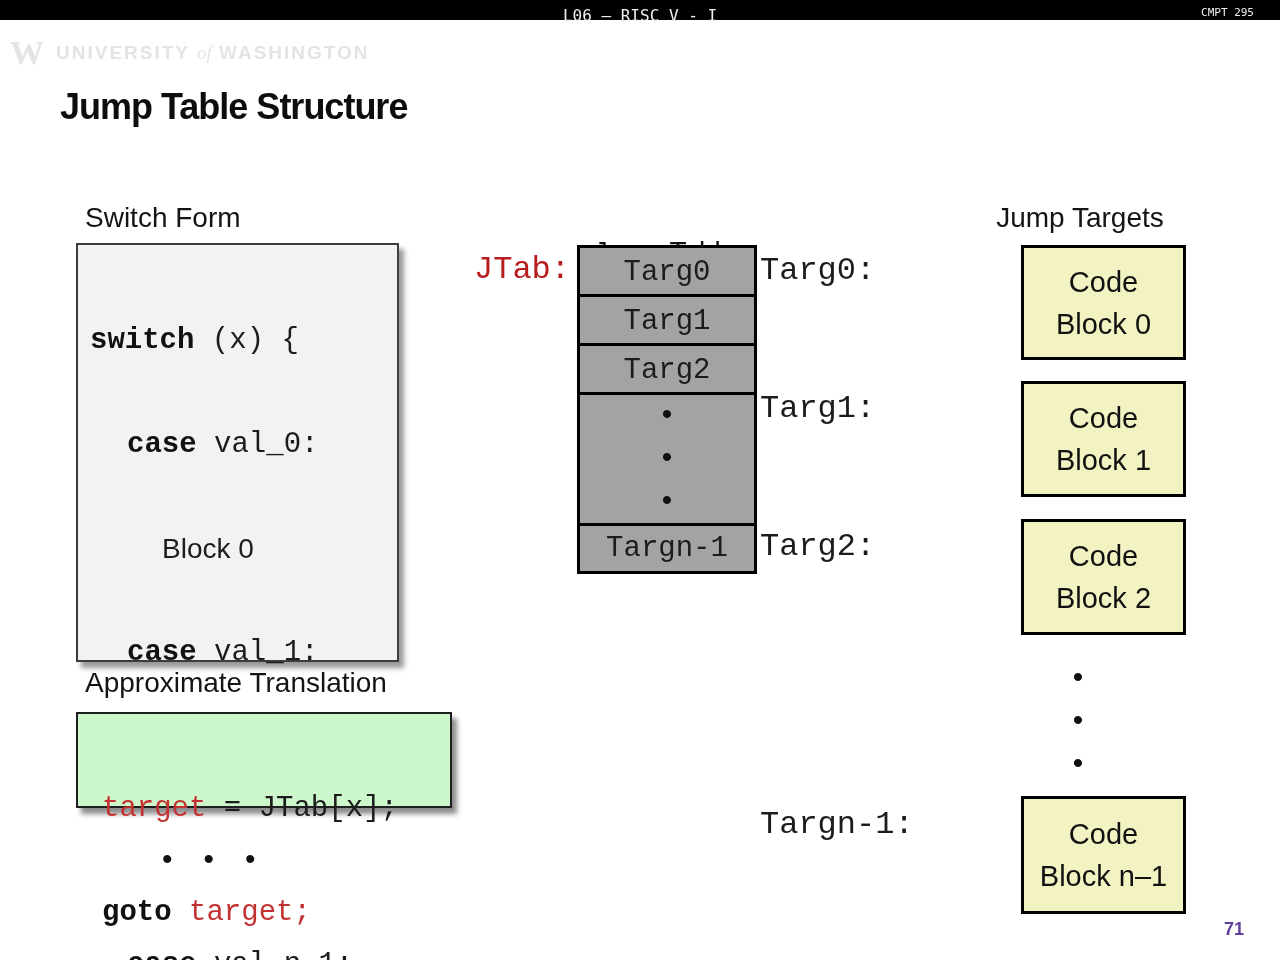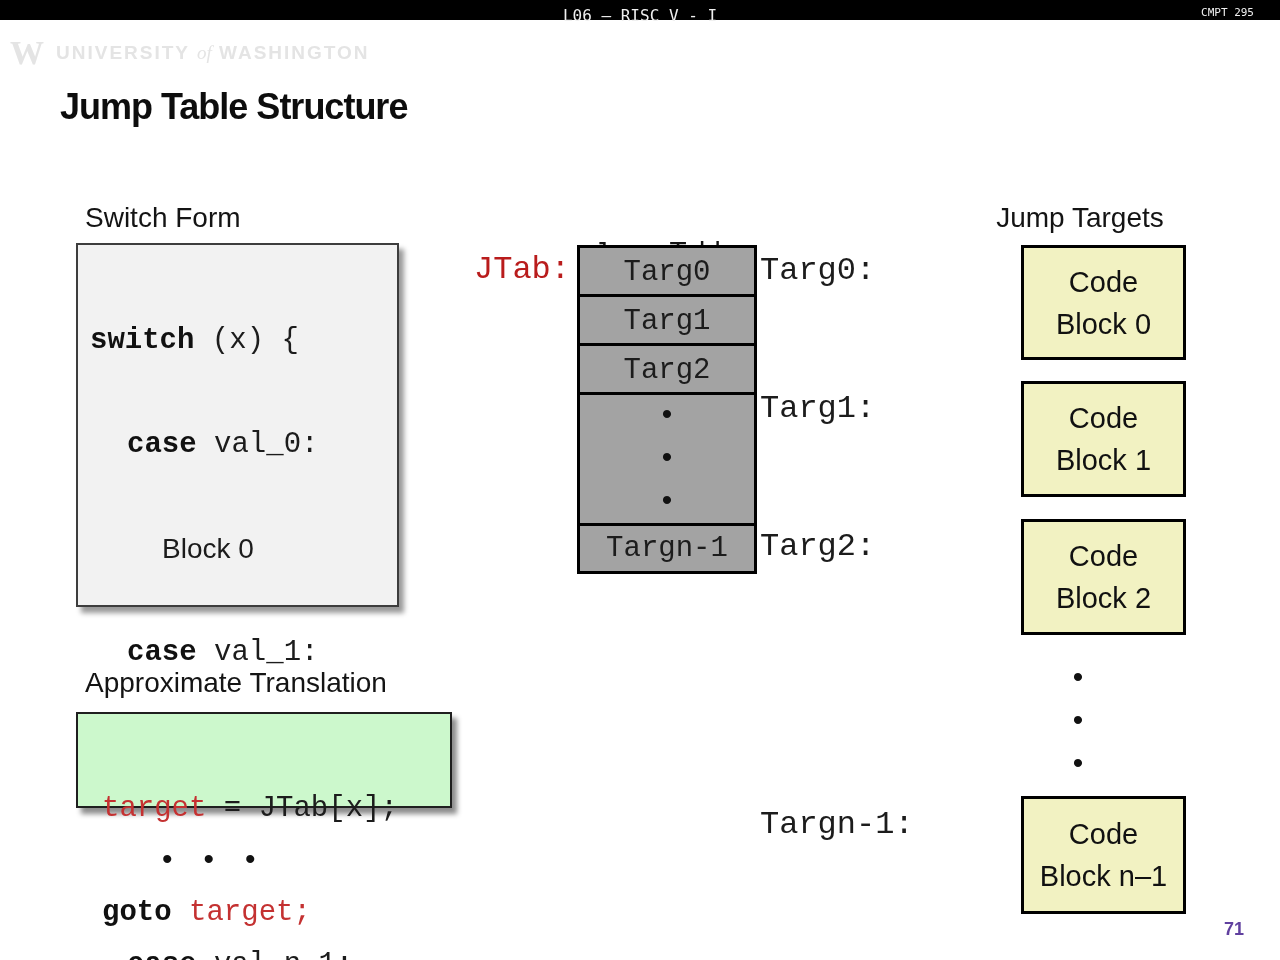--- a/index.html
+++ b/index.html
@@ -44,21 +44,21 @@
   #h-translation { left: 85px;  top: 667px; text-align: center; }
 
   
   .code { font-family: "Liberation Mono", monospace; font-size: 29px; color: #1c1c1c; white-space: pre; }
   .kw { font-weight: bold; color: #111111; }
   .red { color: #C43131; }
   .sans-inline { font-family: "Liberation Sans", sans-serif; font-size: 28px; white-space: normal; }
 
   
   .switch-box {
-    position: absolute; left: 76px; top: 243px; width: 323px; height: 364px;
+    position: absolute; left: 76px; top: 243px; width: 323px; height: 419px;
     background: #F2F2F2; border: 2px solid #3d3d3d;
     box-shadow: 5px 6px 5px rgba(0,0,0,0.40);
     padding: 11px 0 0 12px;
   }
   .switch-box .line { height: 38px; line-height: 38px; }
   .ind1 { padding-left: 37px; }
   .ind2 { padding-left: 72px; }
   .hdots { display: flex; align-items: center; gap: 31px; }
   .dotglyph { font-size: 30px; line-height: 30px; height: 34px; color: #111; font-family: "Liberation Sans", sans-serif; white-space: normal; }
 

